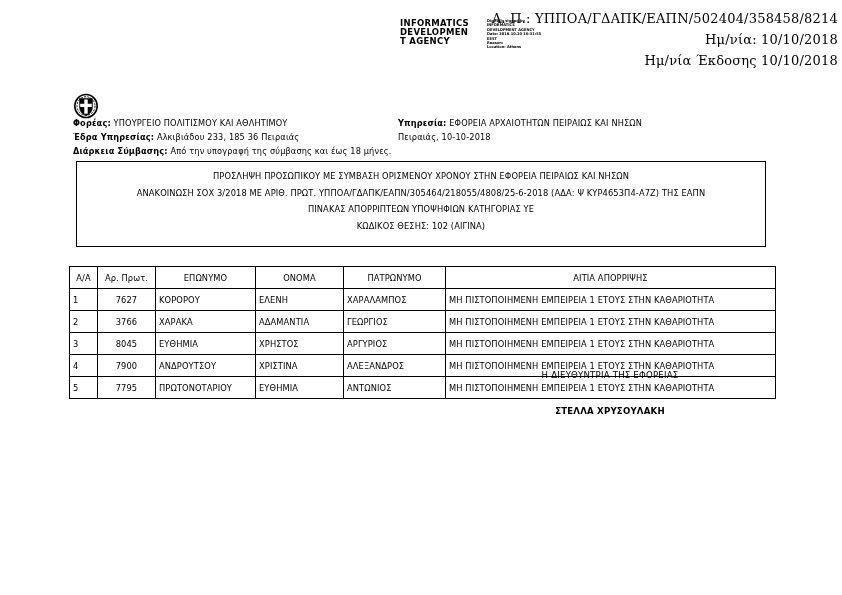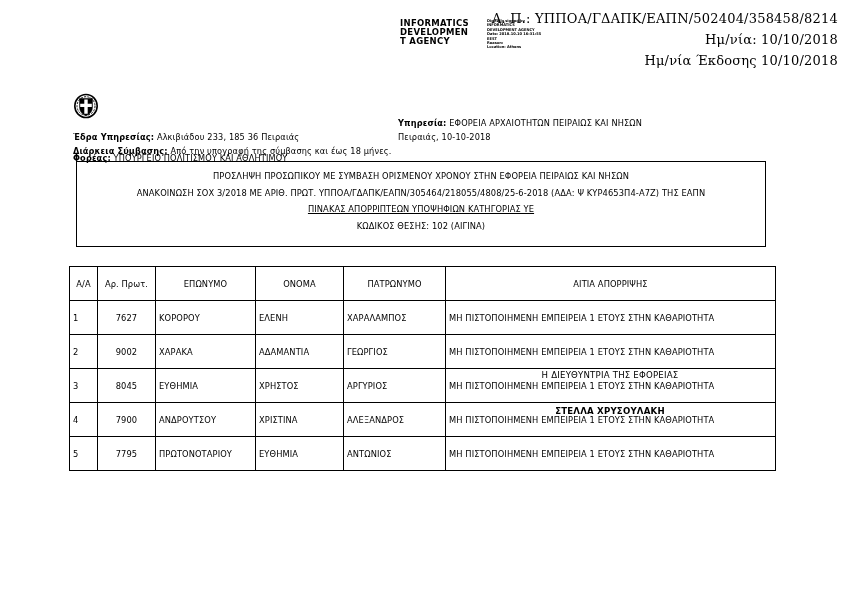--- a/index.html
+++ b/index.html
@@ -71,21 +71,21 @@
 
   
   .meta {
     position: absolute;
     font-size: 8.2px;
     line-height: 11px;
     white-space: nowrap;
     letter-spacing: 0.15px;
   }
   .meta b { font-weight: bold; }
-  .meta-foreas   { left: 73px;  top: 118px; margin-top: 35px; }
+  .meta-foreas   { left: 73px;  top: 118px; }
   .meta-edra     { left: 73px;  top: 132px; }
   .meta-diarkeia { left: 73px;  top: 146px; }
   .meta-ypiresia { left: 398px; top: 118px; }
   .meta-topos    { left: 398px; top: 132px; }
 
   
   .title-box {
     position: absolute;
     left: 76px;
     top: 161px;
@@ -95,37 +95,37 @@
     box-sizing: border-box;
     padding-top: 6px;
   }
   .title-box .tline {
     text-align: center;
     font-size: 8.3px;
     line-height: 16.5px;
     white-space: nowrap;
     letter-spacing: 0.1px;
   }
-  .title-box .tline.underline { text-decoration: underline; }
+  .title-box .tline.underline { }
 
   
   table.applicants {
     position: absolute;
     left: 69px;
     top: 266px;
     width: 707px;
     border-collapse: collapse;
     font-size: 8.3px;
     table-layout: fixed;
   }
   table.applicants th,
   table.applicants td {
     border: 1px solid #000;
     height: 13px;
-    padding: 10px 3px;
+    padding: 4px 3px;
     font-weight: normal;
     white-space: nowrap;
     overflow: hidden;
     letter-spacing: 0.1px;
   }
   table.applicants th { text-align: center; }
   table.applicants td.c { text-align: center; }
   table.applicants td.l { text-align: left; }
 
   .col-aa     { width: 28px; }
@@ -231,21 +231,21 @@
     <tr>
       <td class="l">1</td>
       <td class="c">7627</td>
       <td class="l">ΚΟΡΟΡΟΥ</td>
       <td class="l">ΕΛΕΝΗ</td>
       <td class="l">ΧΑΡΑΛΑΜΠΟΣ</td>
       <td class="l">ΜΗ ΠΙΣΤΟΠΟΙΗΜΕΝΗ ΕΜΠΕΙΡΕΙΑ 1 ΕΤΟΥΣ ΣΤΗΝ ΚΑΘΑΡΙΟΤΗΤΑ</td>
     </tr>
     <tr>
       <td class="l">2</td>
-      <td class="c">9002</td>
+      <td class="c">3766</td>
       <td class="l">ΧΑΡΑΚΑ</td>
       <td class="l">ΑΔΑΜΑΝΤΙΑ</td>
       <td class="l">ΓΕΩΡΓΙΟΣ</td>
       <td class="l">ΜΗ ΠΙΣΤΟΠΟΙΗΜΕΝΗ ΕΜΠΕΙΡΕΙΑ 1 ΕΤΟΥΣ ΣΤΗΝ ΚΑΘΑΡΙΟΤΗΤΑ</td>
     </tr>
     <tr>
       <td class="l">3</td>
       <td class="c">8045</td>
       <td class="l">ΕΥΘΗΜΙΑ</td>
       <td class="l">ΧΡΗΣΤΟΣ</td>

